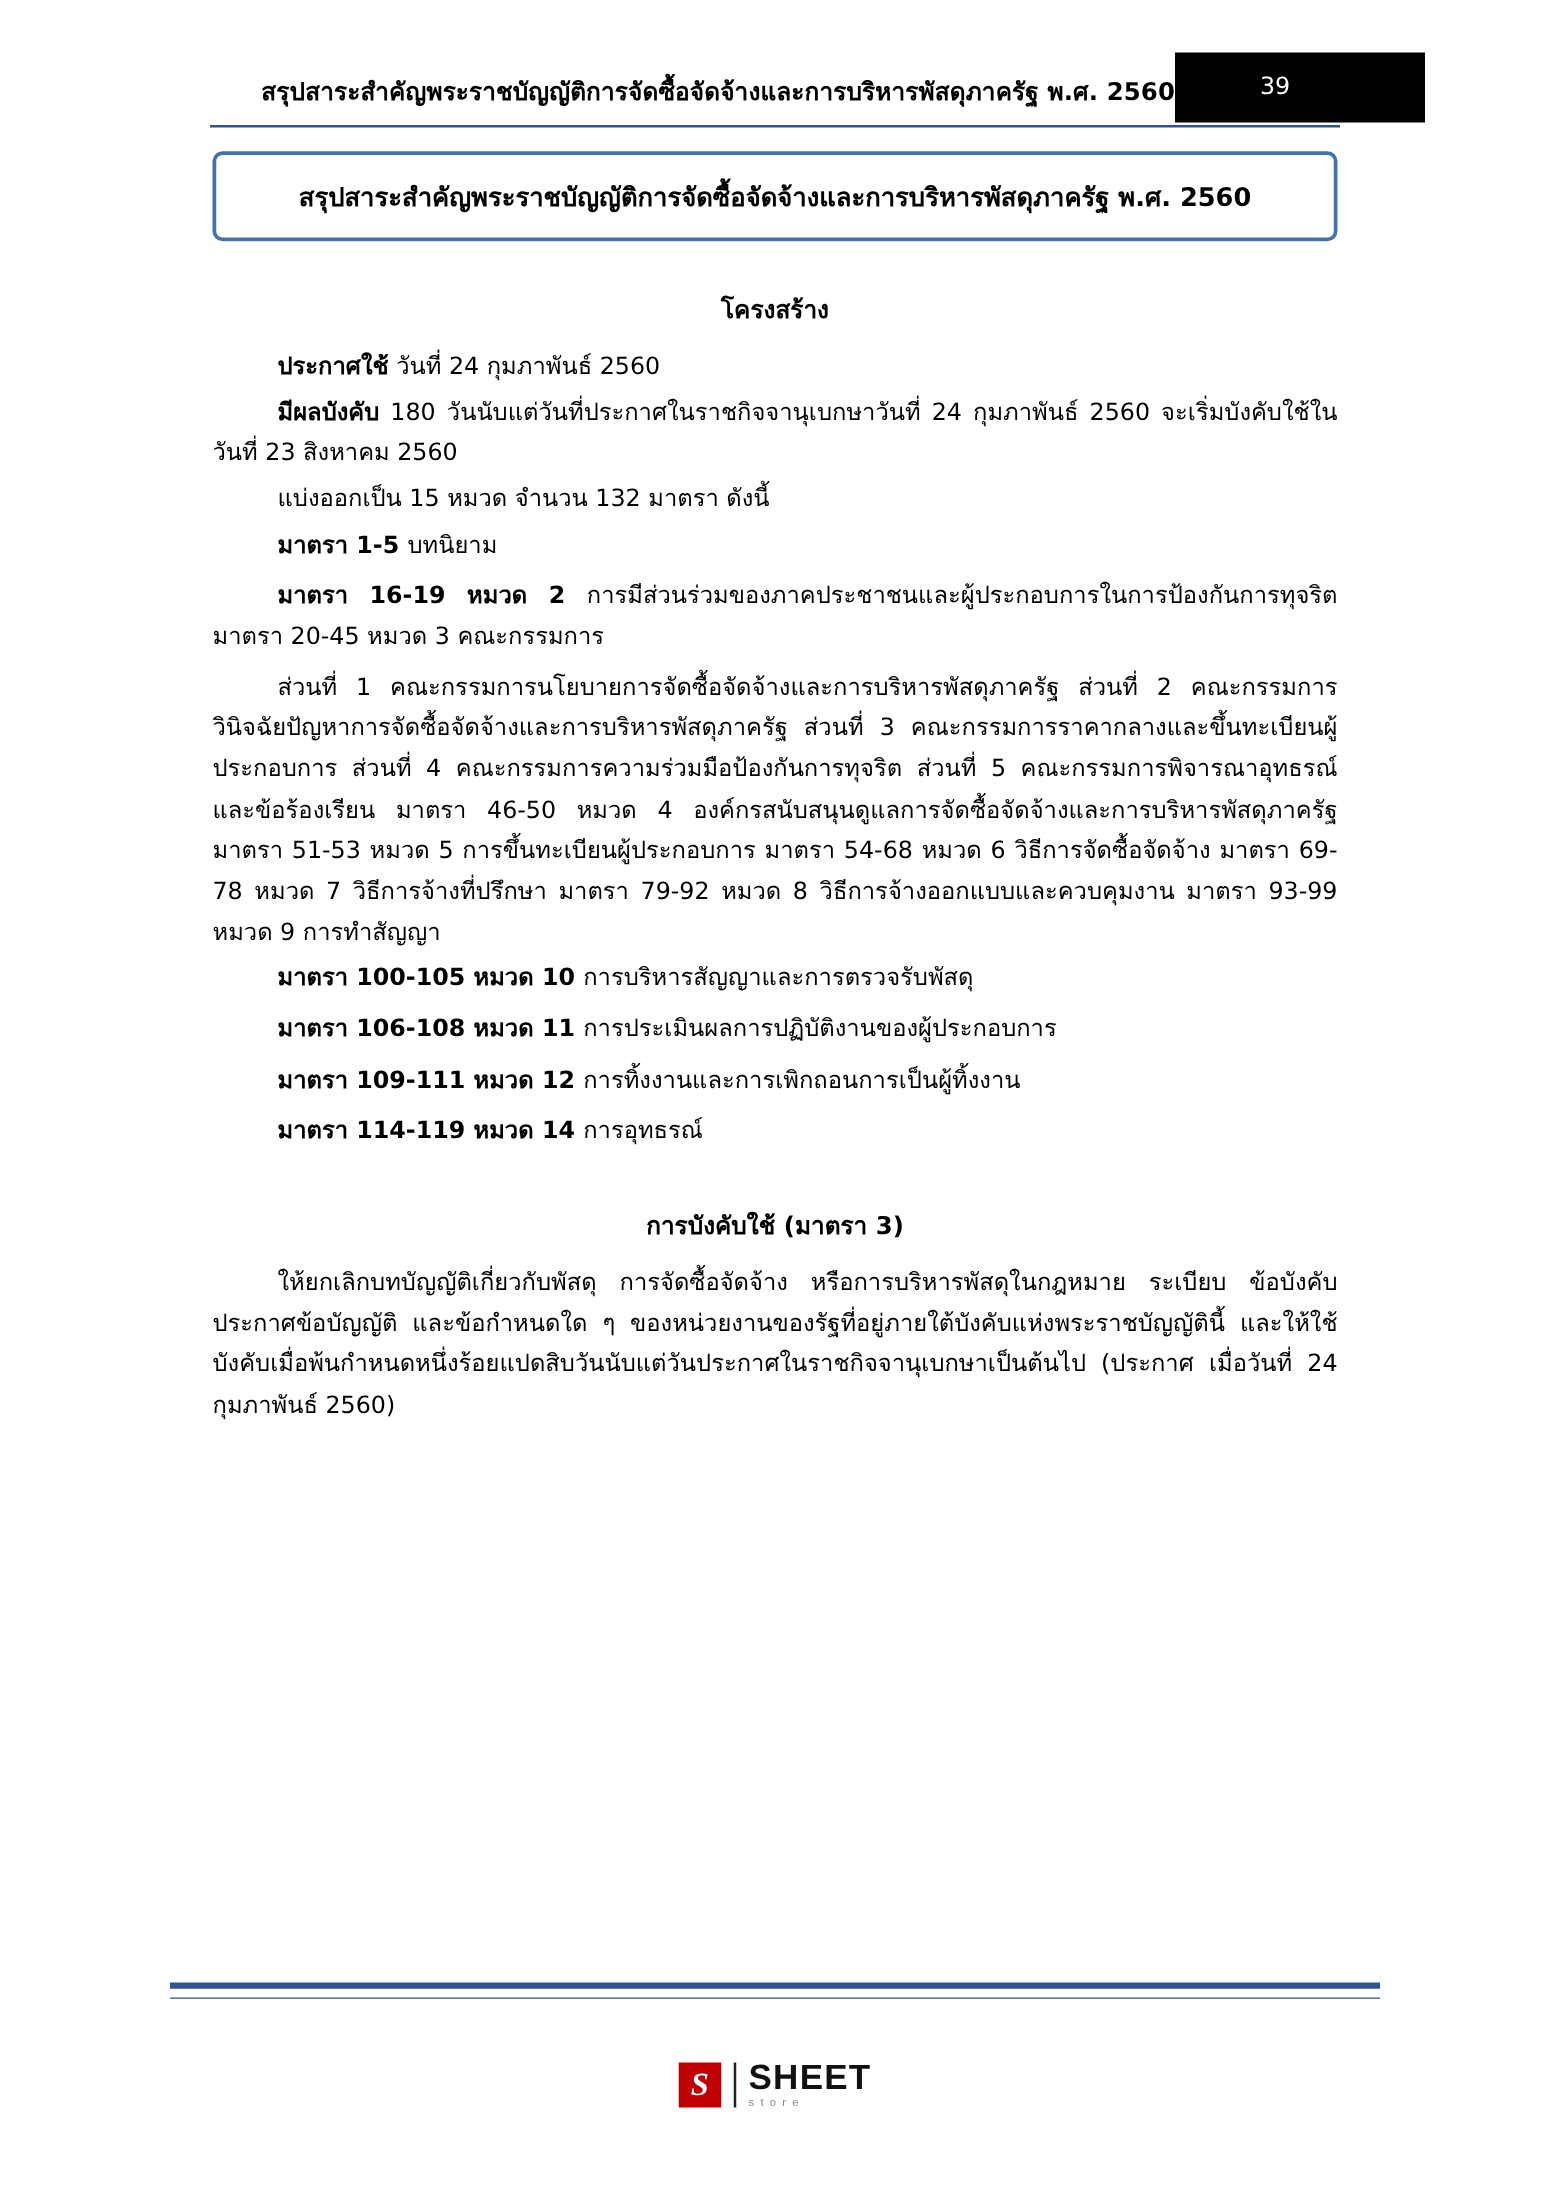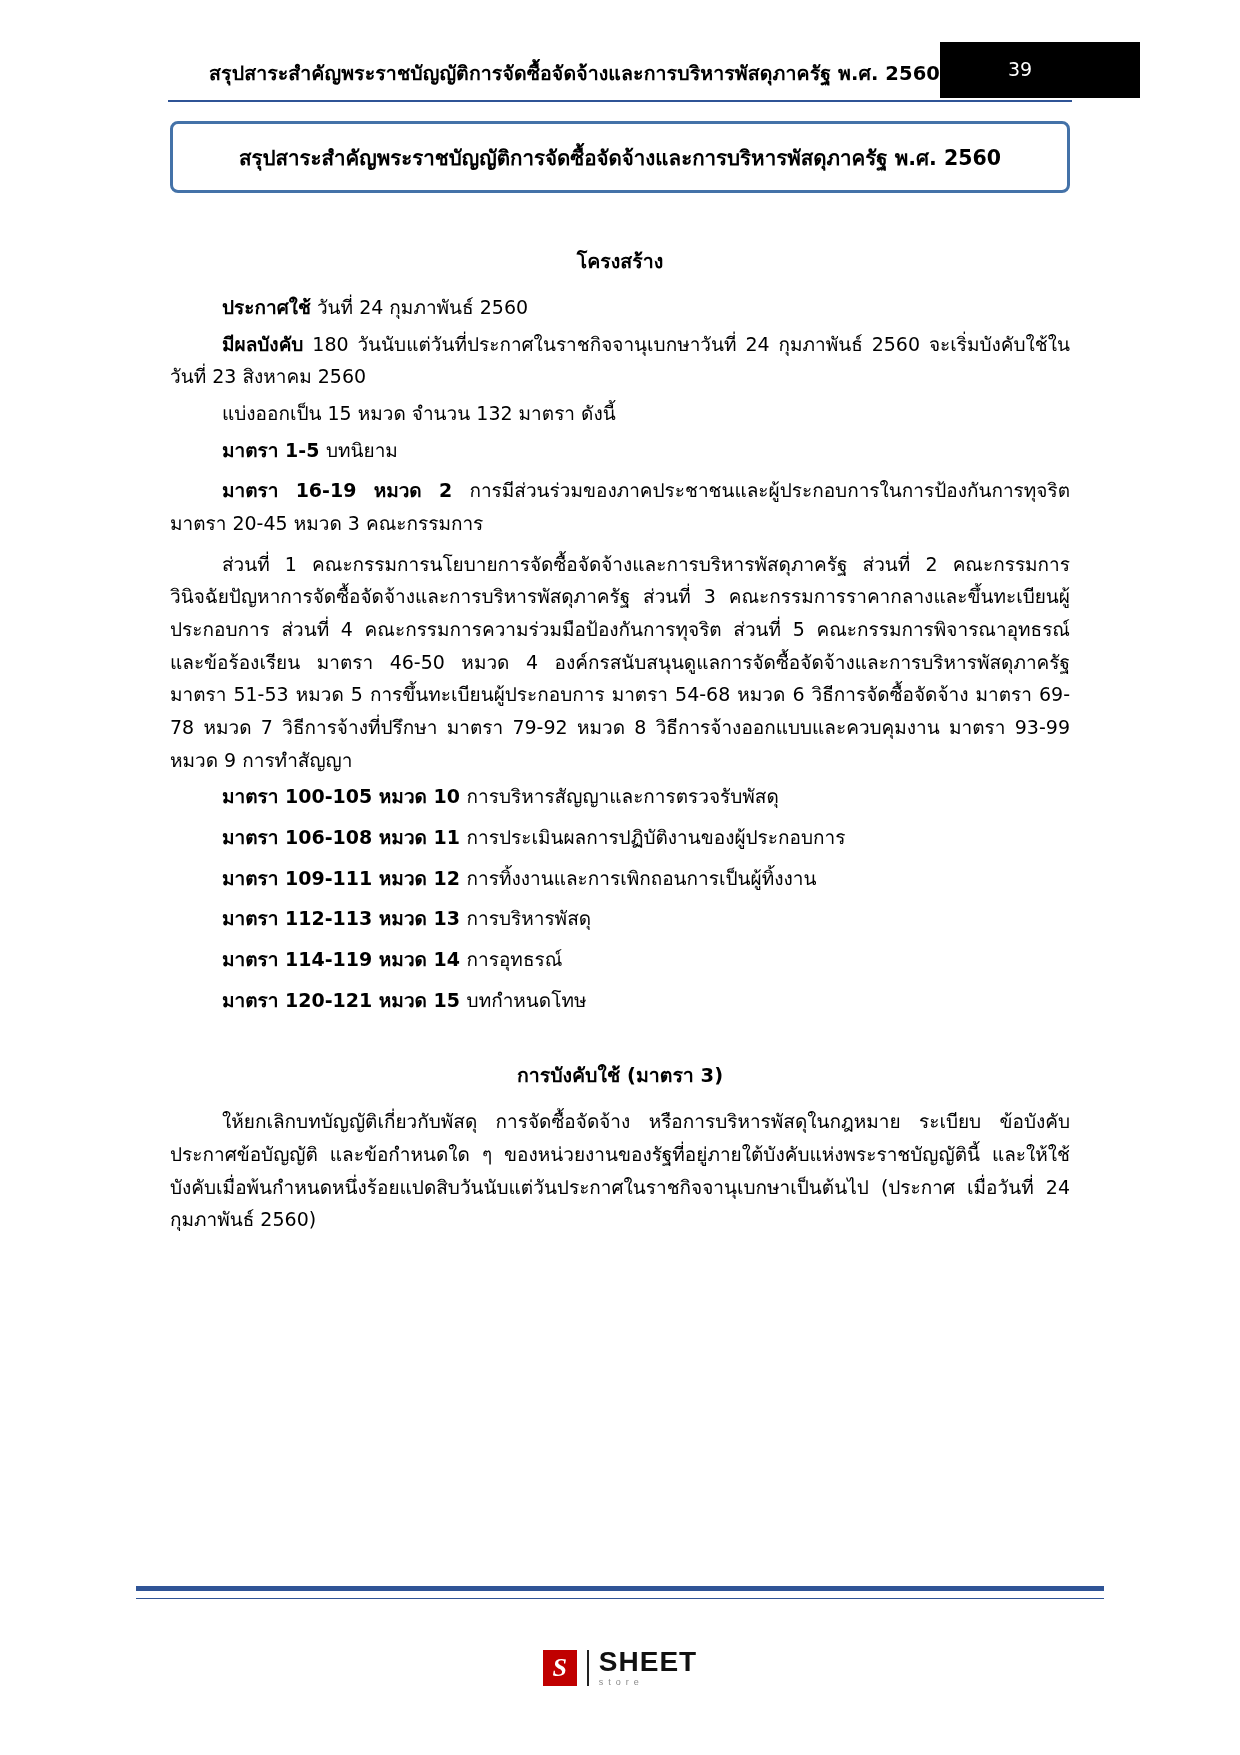--- a/index.html
+++ b/index.html
@@ -84,21 +84,21 @@
     font-size: 20.5px;
     font-weight: 700;
     text-align: center;
     color: #000;
   }
 
   
   .content {
     position: absolute;
     left: 170px;
-    top: 242px;
+    top: 228px;
     width: 900px;
   }
   .section-heading {
     text-align: center;
     font-size: 19.5px;
     font-weight: 700;
     margin: 0 0 14px 0;
   }
   .section-heading.spaced {
     margin-top: 44px;
@@ -222,23 +222,21 @@
       <p class="para indent justify"><span class="b">มาตรา 1-5 </span><span>บทนิยาม</span></p>
       <p class="para indent justify"><span class="b">มาตรา 16-19 หมวด 2 </span><span>การมีส่วนร่วมของภาคประชาชนและผู้ประกอบการในการป้องกันการทุจริต มาตรา 20-45 หมวด 3 คณะกรรมการ</span></p>
     </div>
 
     <p class="para indent-justify">ส่วนที่ 1 คณะกรรมการนโยบายการจัดซื้อจัดจ้างและการบริหารพัสดุภาครัฐ ส่วนที่ 2 คณะกรรมการวินิจฉัยปัญหาการจัดซื้อจัดจ้างและการบริหารพัสดุภาครัฐ ส่วนที่ 3 คณะกรรมการราคากลางและขึ้นทะเบียนผู้ประกอบการ ส่วนที่ 4 คณะกรรมการความร่วมมือป้องกันการทุจริต ส่วนที่ 5 คณะกรรมการพิจารณาอุทธรณ์และข้อร้องเรียน  มาตรา 46-50 หมวด 4 องค์กรสนับสนุนดูแลการจัดซื้อจัดจ้างและการบริหารพัสดุภาครัฐ มาตรา 51-53 หมวด 5 การขึ้นทะเบียนผู้ประกอบการ  มาตรา 54-68 หมวด 6 วิธีการจัดซื้อจัดจ้าง  มาตรา 69-78 หมวด 7 วิธีการจ้างที่ปรึกษา  มาตรา 79-92 หมวด 8 วิธีการจ้างออกแบบและควบคุมงาน  มาตรา 93-99 หมวด 9 การทำสัญญา</p>
 
     <div class="list-block">
       <p class="para indent"><span class="b">มาตรา 100-105 หมวด 10 </span><span>การบริหารสัญญาและการตรวจรับพัสดุ</span></p>
       <p class="para indent"><span class="b">มาตรา 106-108 หมวด 11 </span><span>การประเมินผลการปฏิบัติงานของผู้ประกอบการ</span></p>
       <p class="para indent"><span class="b">มาตรา 109-111 หมวด 12 </span><span>การทิ้งงานและการเพิกถอนการเป็นผู้ทิ้งงาน</span></p>
-      <p class="para indent"><span class="b">มาตรา 112-113 หมวด 13 </span><span>การบริหารพัสดุ</span></p>
       <p class="para indent"><span class="b">มาตรา 114-119 หมวด 14 </span><span>การอุทธรณ์</span></p>
-      <p class="para indent"><span class="b">มาตรา 120-121 หมวด 15 </span><span>บทกำหนดโทษ</span></p>
     </div>
 
     <div class="section-heading spaced">การบังคับใช้ (มาตรา 3)</div>
 
     <p class="para indent-justify">ให้ยกเลิกบทบัญญัติเกี่ยวกับพัสดุ การจัดซื้อจัดจ้าง หรือการบริหารพัสดุในกฎหมาย ระเบียบ ข้อบังคับประกาศข้อบัญญัติ และข้อกำหนดใด ๆ ของหน่วยงานของรัฐที่อยู่ภายใต้บังคับแห่งพระราชบัญญัตินี้ และให้ใช้บังคับเมื่อพ้นกำหนดหนึ่งร้อยแปดสิบวันนับแต่วันประกาศในราชกิจจานุเบกษาเป็นต้นไป (ประกาศ เมื่อวันที่ 24 กุมภาพันธ์ 2560)</p>
 
   </div>
 
   <div class="footer-rule-thick"></div>
   <div class="footer-rule-thin"></div>

